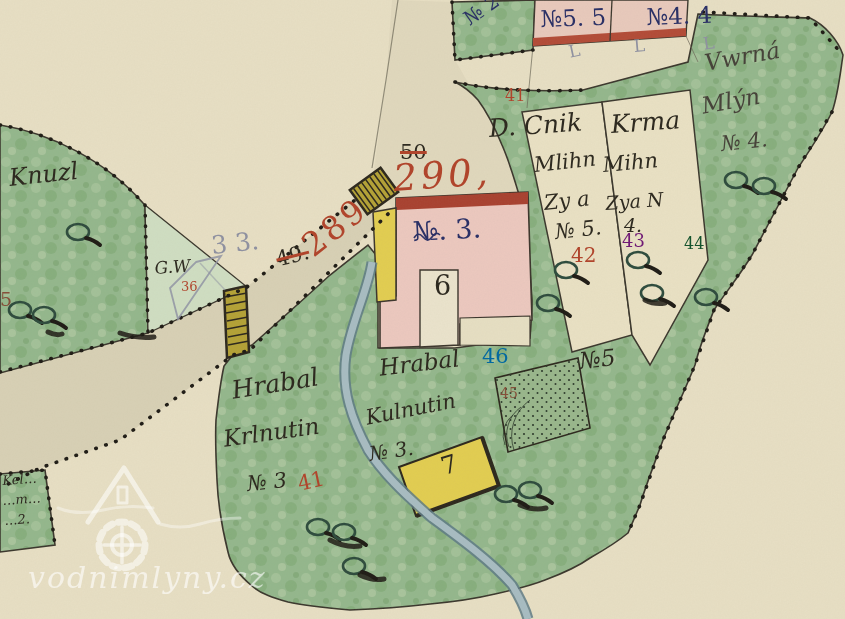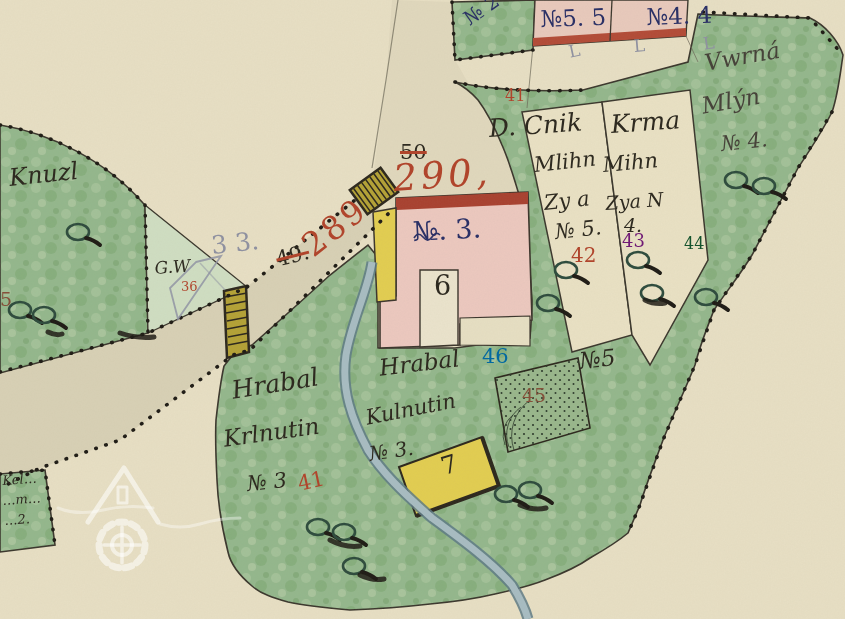--- a/index.html
+++ b/index.html
@@ -203,24 +203,25 @@
       <span class="map-label print" style="left: 622px; top: 232px; font-size: 18px; color: #701a75;">43</span>
       <span class="map-label cursive" style="left: 703px; top: 52px; font-size: 23px; color: rgb(71, 67, 58); transform: rotate(-10deg);">Vwrná</span>
       <span class="map-label cursive" style="left: 700px; top: 95px; font-size: 23px; color: rgb(71, 67, 58); transform: rotate(-10deg);">Mlýn</span>
       <span class="map-label cursive" style="left: 720px; top: 134px; font-size: 21px; color: rgb(71, 67, 58); transform: rotate(-6deg);">№ 4.</span>
       <span class="map-label print" style="left: 684px; top: 236px; font-size: 16px; color: #14532d;">44</span>
       <span class="map-label print" style="left: 540px; top: 8px; font-size: 23px; color: rgb(43, 49, 102); transform: rotate(-2deg);">№5. 5</span>
       <span class="map-label print" style="left: 646px; top: 6px; font-size: 23px; color: rgb(43, 49, 102); transform: rotate(-2deg);">№4. 4</span>
       <span class="map-label print" style="left: 460px; top: 12px; font-size: 20px; color: rgb(43, 49, 102); transform: rotate(-35deg);">№ 2</span>
       <span class="map-label print" style="left: 505px; top: 88px; font-size: 16px; color: rgb(176, 69, 44);">41</span>
       <span class="map-label cursive" style="left: 578px; top: 350px; font-size: 23px; color: rgb(46, 42, 32); transform: rotate(-6deg);">№5</span>
-      <span class="map-label print" style="left: 522px; top: 386px; font-size: 19px; color: rgb(133, 80, 58);">45</span>
+      <span class="map-label print" style="left: 500px; top: 386px; font-size: 14px; color: rgb(133, 80, 58);">45</span>
       <span class="map-label print" style="left: 482px; top: 346px; font-size: 21px; color: #0369a1;">46</span>
       <span class="map-label print" style="left: 0px; top: 290px; font-size: 19px; color: rgb(133, 80, 58);">5</span>
       <span class="map-label print" style="left: 567px; top: 44px; font-size: 17px; color: rgb(143, 145, 160); transform: rotate(-12deg);">L</span>
       <span class="map-label print" style="left: 633px; top: 38px; font-size: 17px; color: rgb(143, 145, 160); transform: rotate(-5deg);">L</span>
       <span class="map-label print" style="left: 702px; top: 36px; font-size: 17px; color: rgb(143, 145, 160); transform: rotate(-8deg);">L</span>
       <span class="map-label cursive" style="left: 2px; top: 474px; font-size: 13px; color: rgb(46, 42, 32); transform: rotate(-4deg);">Kel…</span>
       <span class="map-label cursive" style="left: 2px; top: 494px; font-size: 13px; color: rgb(46, 42, 32); transform: rotate(-4deg);">…m…</span>
       <span class="map-label cursive" style="left: 4px; top: 514px; font-size: 13px; color: rgb(46, 42, 32); transform: rotate(-4deg);">…2.</span>
     </div>
 
+<span id="watermark-text">vodnimlyny.cz</span>
 </div>
 
 </body></html>

